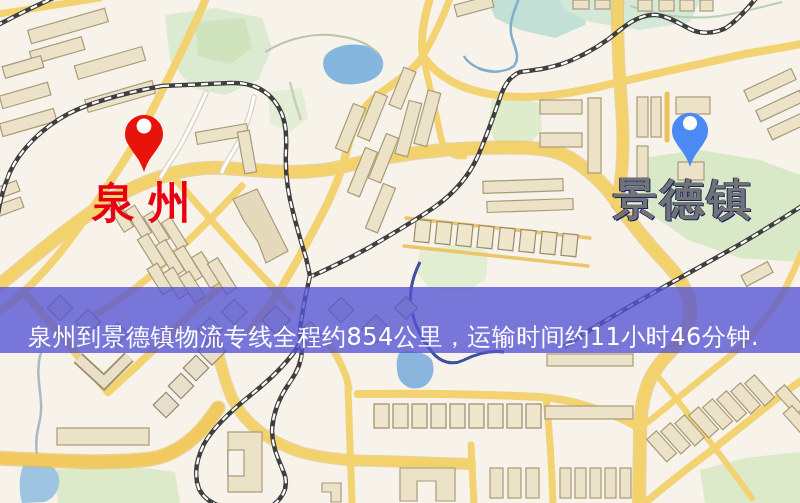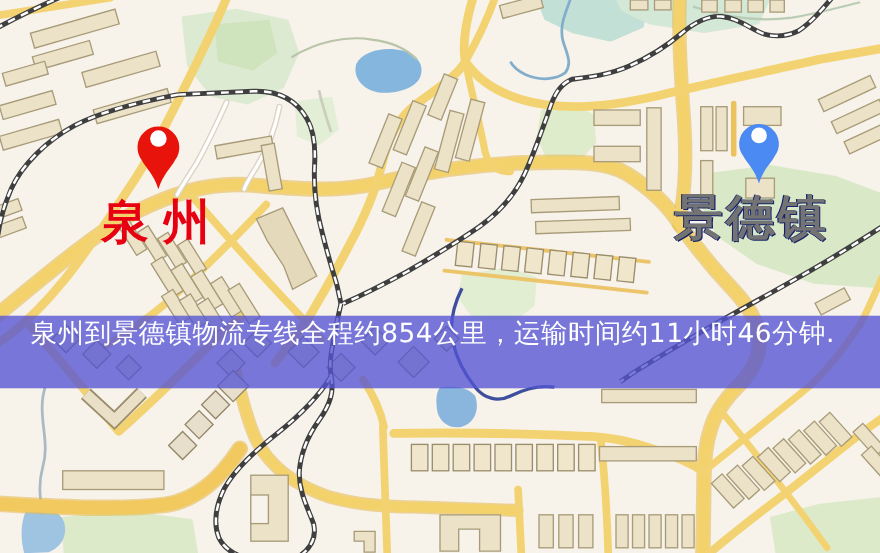--- a/index.html
+++ b/index.html
@@ -5,21 +5,21 @@
   html,body{margin:0;padding:0;background:#ddd;}
   .stage{position:relative;width:800px;height:503px;overflow:hidden;
          font-family:"DejaVu Sans","Liberation Sans",sans-serif;background:#f7f2ea;}
   .stage svg{position:absolute;left:0;top:0;display:block;}
   .map-art{filter:blur(.45px);}
   .city-label{position:absolute;font-weight:bold;white-space:nowrap;line-height:1;}
   .city-label.origin{left:92px;top:181px;font-size:43px;color:#e60012;letter-spacing:13px;}
   .city-label.dest{left:613px;top:177px;font-size:44px;color:#737373;letter-spacing:3px;
                    text-shadow:1px 1px 0 #17246c,-1px 0 0 #17246c;}
   .banner{position:absolute;left:0;top:287px;width:800px;height:66px;
-          background:rgba(84,84,212,0.78);display:flex;align-items:flex-start;
+          background:rgba(84,84,212,0.78);display:flex;align-items:flex-end;
           padding-left:28px;box-sizing:border-box;}
   .banner span{color:#fff;font-size:24px;font-weight:500;letter-spacing:.5px;white-space:nowrap;}
 </style>
 </head>
 <body>
 
 <div class="stage">
 <svg width="800" height="503" viewBox="0 0 800 503">
   <defs>
     <path id="rA" d="M-2,286 C40,252 85,212 125,192 C160,174 195,166 225,168 C265,171 305,176 345,166 C390,155 440,149 480,148 C520,147 550,146 570,158 C592,172 608,188 618,204"></path>

